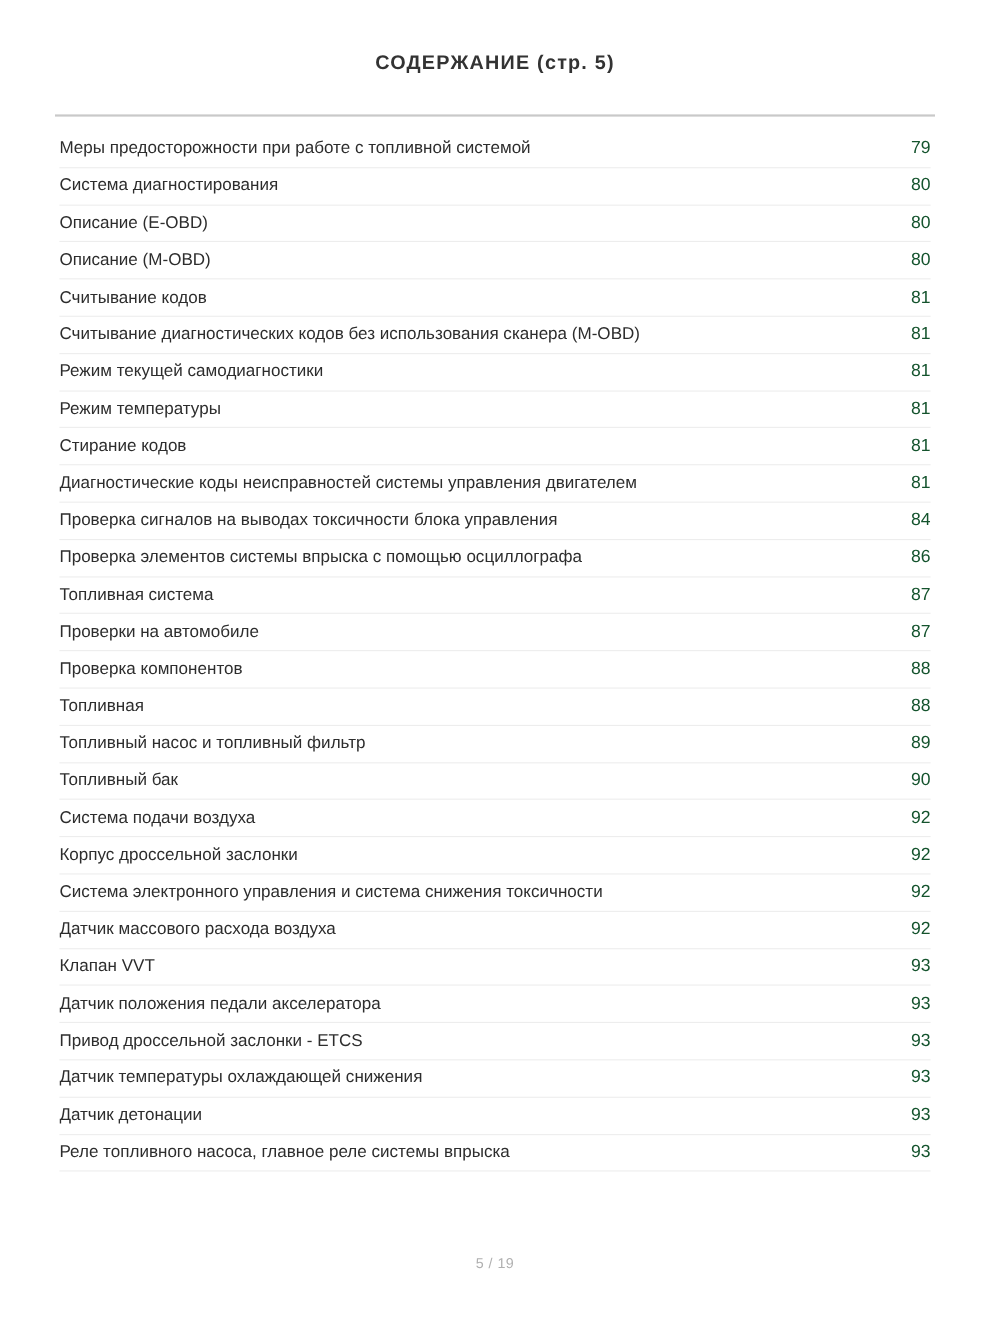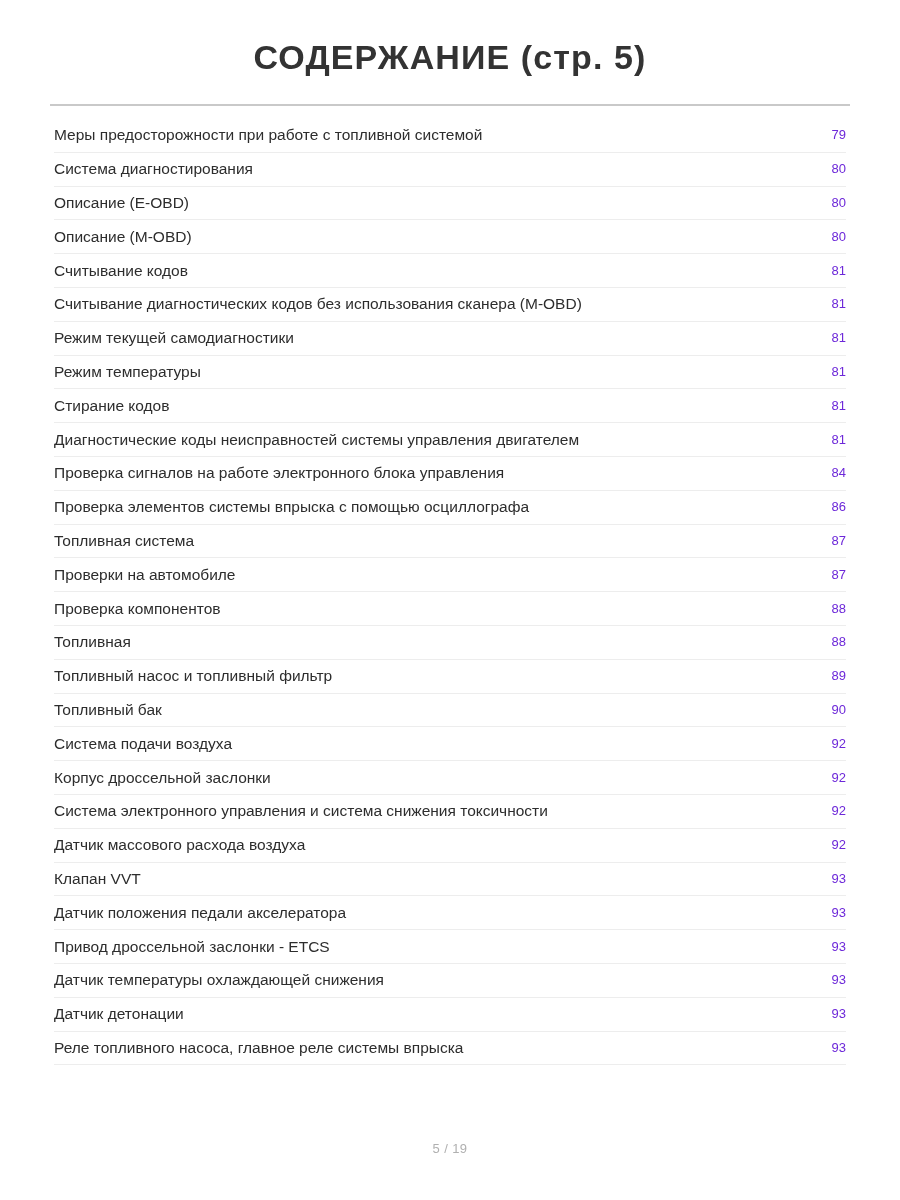--- a/index.html
+++ b/index.html
@@ -20,21 +20,21 @@
     width: 900px;
     height: 1200px;
     box-sizing: border-box;
     display: flex;
     flex-direction: column;
   }
   .toc-title {
     margin: 0;
     padding: 40px 0 0 0;
     text-align: center;
-    font-size: 34px;
+    font-size: 18px;
     font-weight: bold;
     letter-spacing: 1.1px;
     color: #333333;
     line-height: 34px;
   }
   .title-rule {
     margin: 30px 50px 0 50px;
     height: 2px;
     background: #c9c9c9;
   }
@@ -56,22 +56,22 @@
   .toc-label {
     font-size: 15.5px;
     color: #2d2d2d;
     line-height: 20px;
     white-space: nowrap;
     overflow: hidden;
     text-overflow: ellipsis;
     padding-right: 20px;
   }
   .toc-page {
-    font-size: 13px;
-    color: #6d28d9;
+    font-size: 16px;
+    color: #14532d;
     line-height: 20px;
     flex: 0 0 auto;
     min-width: 26px;
     text-align: right;
   }
   .footer {
     position: absolute;
     left: 0;
     right: 0;
     bottom: 44px;
@@ -125,21 +125,21 @@
       </li>
       <li class="toc-row">
         <span class="toc-label">Стирание кодов</span>
         <span class="toc-page">81</span>
       </li>
       <li class="toc-row">
         <span class="toc-label">Диагностические коды неисправностей системы управления двигателем</span>
         <span class="toc-page">81</span>
       </li>
       <li class="toc-row">
-        <span class="toc-label">Проверка сигналов на работе электронного блока управления</span>
+        <span class="toc-label">Проверка сигналов на выводах токсичности блока управления</span>
         <span class="toc-page">84</span>
       </li>
       <li class="toc-row">
         <span class="toc-label">Проверка элементов системы впрыска с помощью осциллографа</span>
         <span class="toc-page">86</span>
       </li>
       <li class="toc-row">
         <span class="toc-label">Топливная система</span>
         <span class="toc-page">87</span>
       </li>

